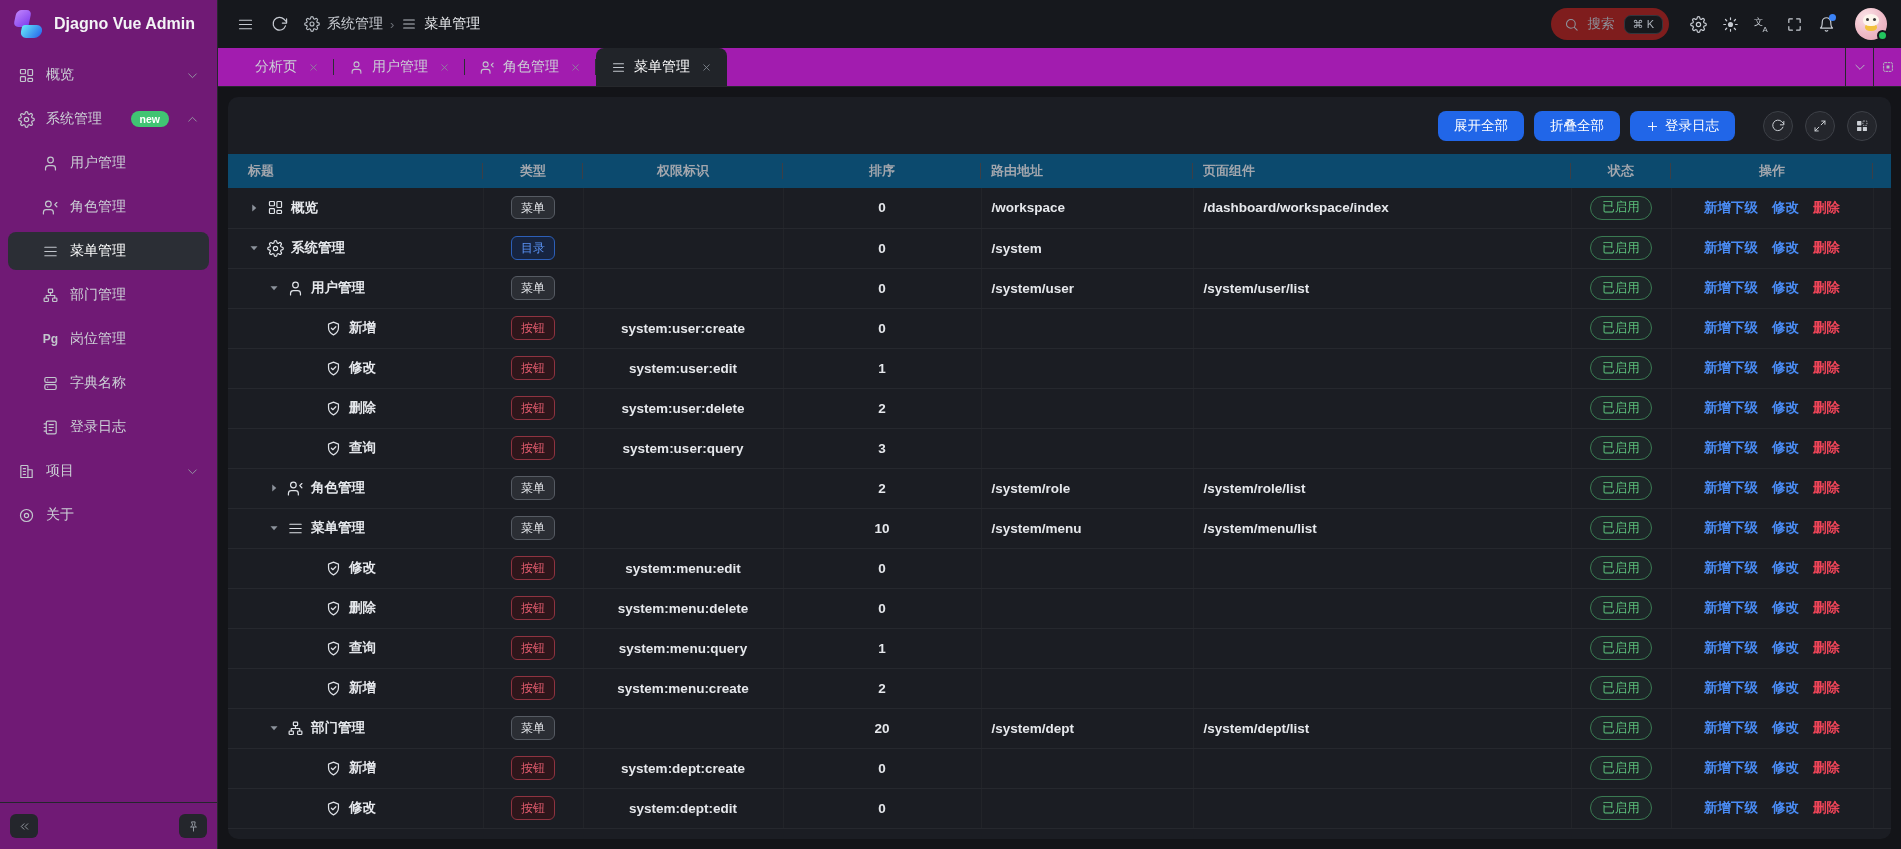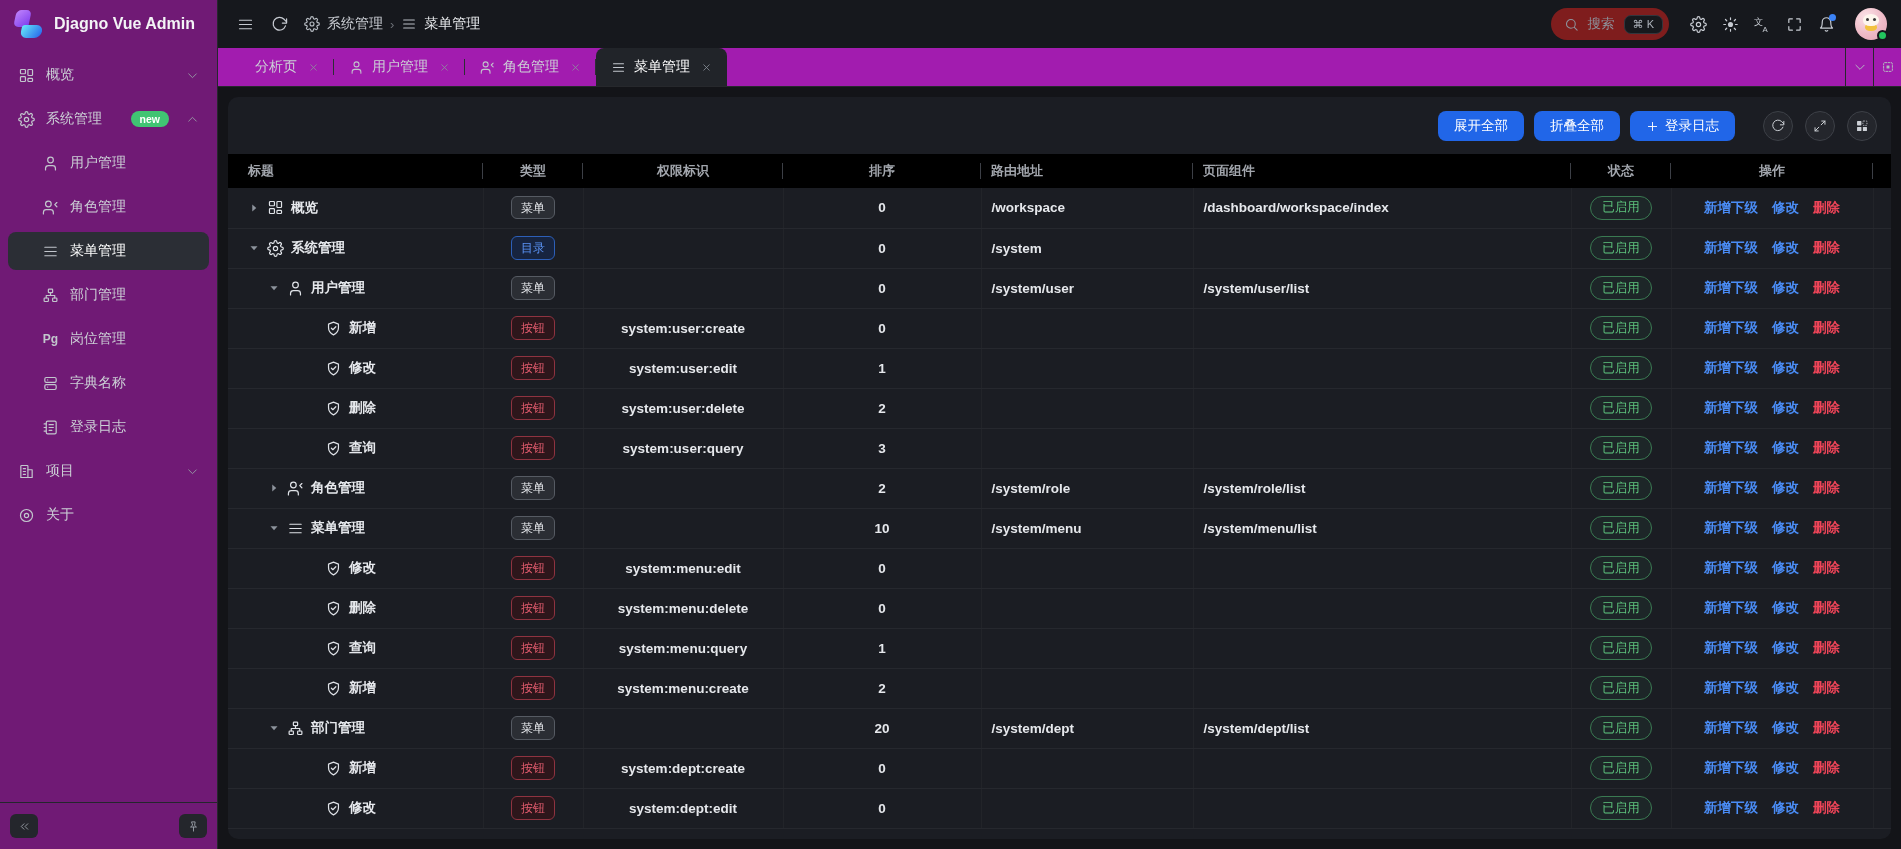--- a/index.html
+++ b/index.html
@@ -72,21 +72,21 @@
   .toolbar { flex:none; display:flex; justify-content:flex-end; align-items:center; gap:10px; padding:14px 14px 13px; }
   .btn-blue { background:#2166e8; border:none; border-radius:8px; height:30px; padding:0 16px; color:#fff; font-size:13.5px; font-family:inherit; display:flex; align-items:center; gap:6px; cursor:pointer; }
   .btn-blue .ic { width:13px; height:13px; }
   .circle-btn { width:30px; height:30px; border-radius:50%; background:#24262c; border:1px solid #3d4047; color:#cdd1d7; display:flex; align-items:center; justify-content:center; cursor:pointer; margin-left:2px; }
   .circle-btn .ic { width:14px; height:14px; }
   .toolbar .gap { width:6px; }
 
   
   .table-wrap { flex:1; min-height:0; }
   table { width:100%; border-collapse:collapse; table-layout:fixed; }
-  th { background:#000000; height:34px; font-weight:700; color:#a2a6ad; font-size:13px; text-align:center; position:relative; padding:0 10px;margin-left:28px; }
+  th { background:#0c4a6e; height:34px; font-weight:700; color:#a2a6ad; font-size:13px; text-align:center; position:relative; padding:0 10px;margin-left:28px; }
   th.al { text-align:left; } th:first-child { padding-left:20px; }
   th:not(:last-child)::after { content:""; position:absolute; right:0; top:9px; bottom:9px; width:1px; background:#3c3f46; }
   td { height:40px; border-bottom:1px solid #26282e; color:#e6e8ec; font-weight:600; font-size:13.5px; text-align:center; padding:0 10px; overflow:hidden; white-space:nowrap; }
   td:not(:last-child){ border-right:1px solid #222429; }
   td.al { text-align:left; }
   .title-cell { display:flex; align-items:center; gap:7px; }
   .title-cell .caret { width:12px; height:12px; color:#8d939c; flex:none; }
   .title-cell .caret.empty { visibility:hidden; }
   .title-cell .row-ic { color:#dfe2e7; }
   .ind0 { padding-left:10px; } .ind1 { padding-left:30px; } .ind2 { padding-left:68px; }

